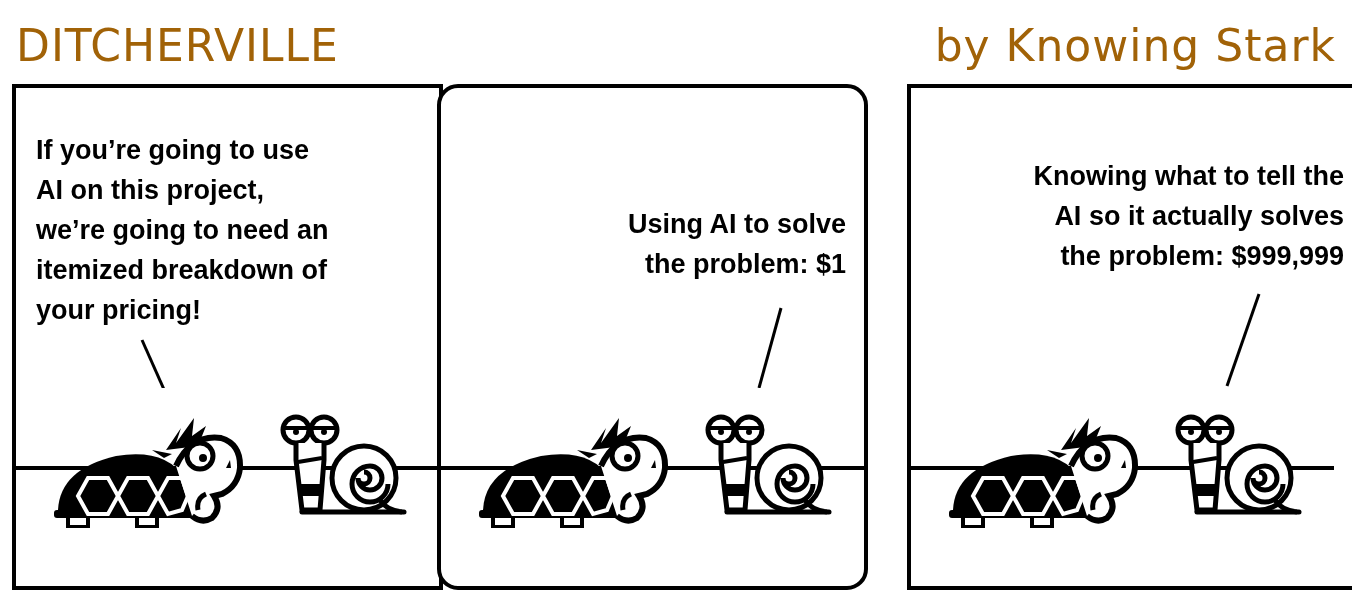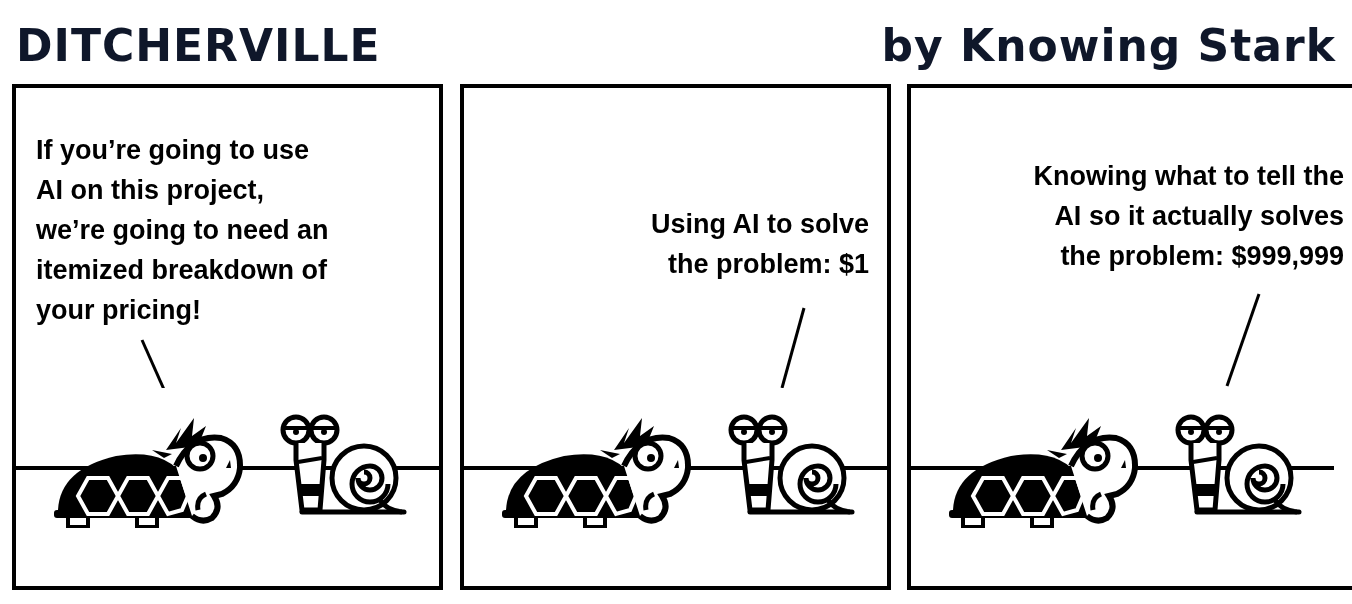--- a/index.html
+++ b/index.html
@@ -1,22 +1,22 @@
 <!DOCTYPE html>
 <html><head>
 <meta charset="utf-8">
 <style>
   html, body { margin:0; padding:0; background:#ffffff; }
   body { width:1352px; height:604px; position:relative; overflow:hidden; font-family:"DejaVu Sans", sans-serif; }
-  .title { position:absolute; top:18px; font-family:"DejaVu Sans", sans-serif; font-weight:bold; font-size:44px; color:#0f172a; letter-spacing:1px; line-height:56px; }
+  .title { position:absolute; top:18px; font-family:"DejaVu Sans", sans-serif; font-weight:normal; font-size:44px; color:#a16207; letter-spacing:1px; line-height:56px; }
   .title.left { left:16px; }
   .title.right { right:16px; }
   .panel { position:absolute; top:84px; width:423px; height:498px; border:4px solid #000; background:#fff; box-sizing:content-box; }
   .panel.p1 { left:12px; }
-  .panel.p2 { left:460px; }
+  .panel.p2 { left:437px;border-radius:21px; }
   .panel.p3 { left:907px;padding-left:28px; }
   .speech { position:absolute; font-family:"Liberation Sans", sans-serif; font-weight:bold; font-size:27px; line-height:40px; color:#000; white-space:pre-line; }
   .p1 .speech { left:20px; top:42px; text-align:left; }
   .p2 .speech { right:18px; top:116px; text-align:right; }
   .p3 .speech { right:18px; top:68px; text-align:right; }
   .scene { position:absolute; left:0; top:300px; width:423px; height:140px; }
   .tail { position:absolute; left:0; top:0; width:423px; height:300px; }
 </style>
 </head>
 <body>

